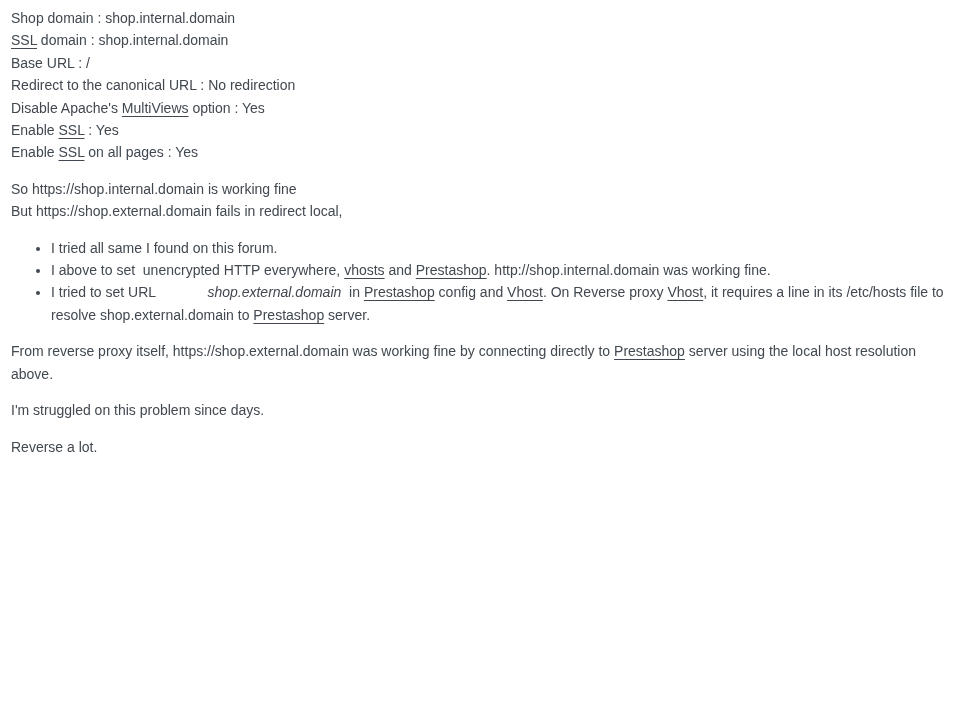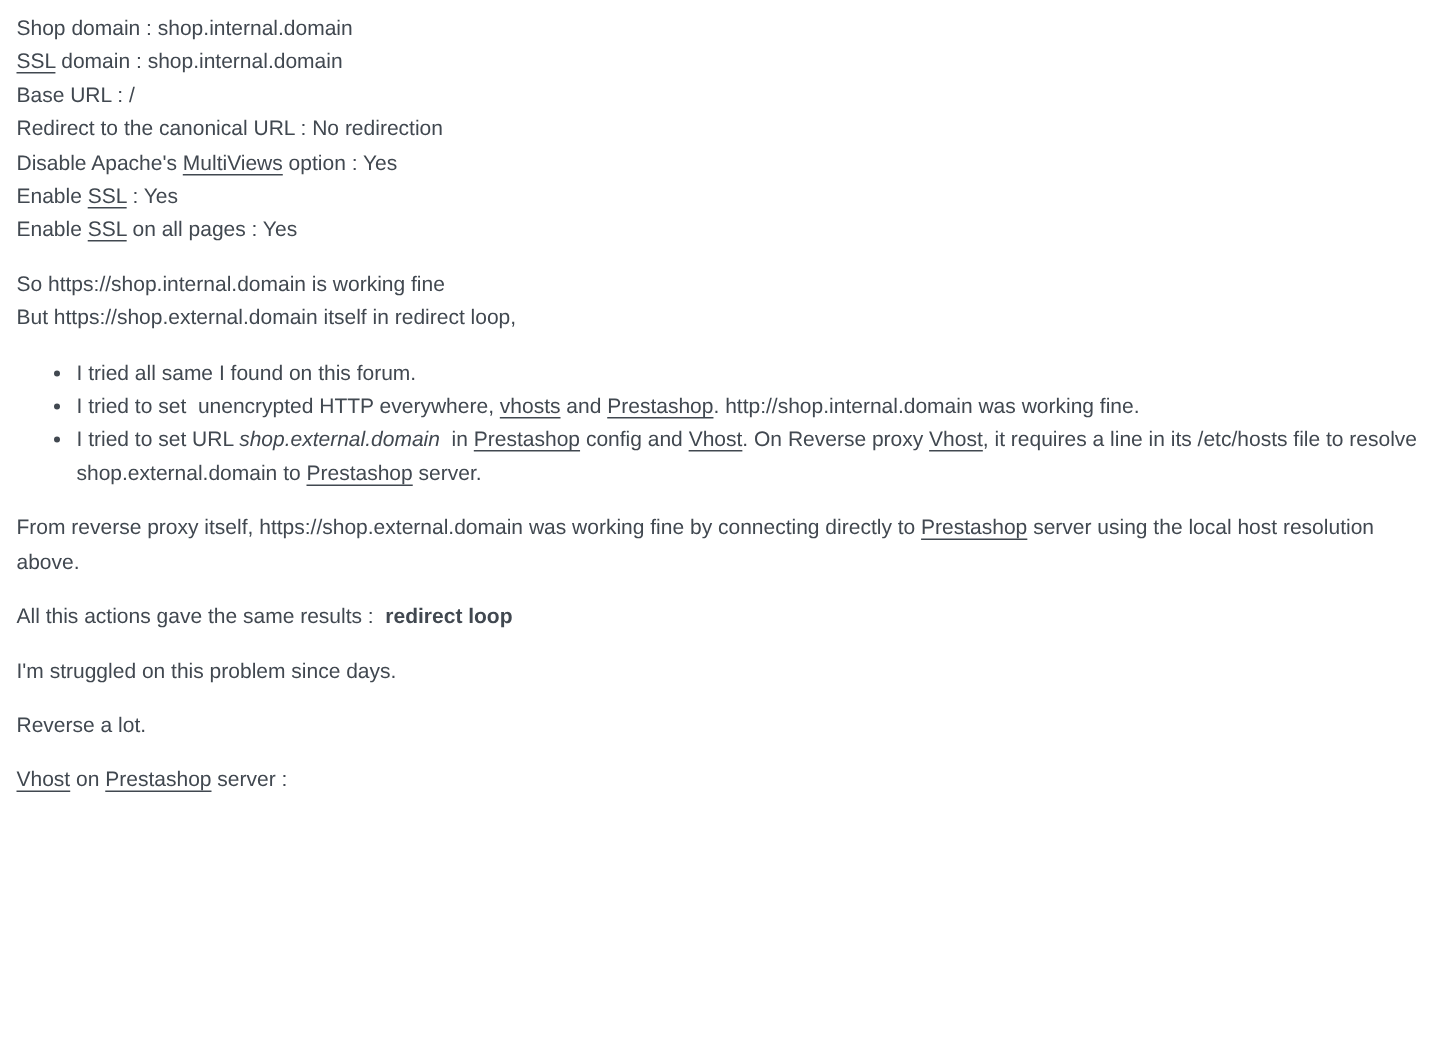--- a/index.html
+++ b/index.html
@@ -22,43 +22,41 @@
   .page ul {
     margin: 0 0 14px 0;
     padding-left: 40px;
   }
   .page li {
     white-space: pre-wrap;
   }
   .page li::marker { color: #414850; }
   .seg { white-space: pre-wrap; }
   .bold { font-weight: 700; }
-  .italic { font-style: italic; }
+  .italic { font-style: italic; margin-left: 48px; }
   .misspell {
     text-decoration-line: underline;
     text-decoration-style: wavy;
     text-decoration-color: #da3b30;
     text-decoration-thickness: 1px;
     text-underline-offset: 3px;
     text-decoration: underline;
   }
   .empty-line { min-height: 22.4px; }
 </style>
 </head>
 <body>
 
 <div class="page">
   <div>
       <p><span class="seg ">Shop domain : shop.internal.domain</span><br><span class="seg misspell">SSL</span><span class="seg "> domain : shop.internal.domain</span><br><span class="seg ">Base URL : /</span><br><span class="seg ">Redirect to the canonical URL : No redirection</span><br><span class="seg ">Disable Apache's </span><span class="seg misspell">MultiViews</span><span class="seg "> option : Yes</span><br><span class="seg ">Enable </span><span class="seg misspell">SSL</span><span class="seg "> : Yes</span><br><span class="seg ">Enable </span><span class="seg misspell">SSL</span><span class="seg "> on all pages : Yes</span></p>
-      <p><span class="seg ">So https://shop.internal.domain is working fine</span><br><span class="seg ">But https://shop.external.domain itself in redirect loop,</span></p>
+      <p><span class="seg ">So https://shop.internal.domain is working fine</span><br><span class="seg ">But https://shop.external.domain fails in redirect local,</span></p>
       <ul>
         <li><span class="seg ">I tried all same I found on this forum.</span></li>
-        <li><span class="seg ">I tried to set  unencrypted HTTP everywhere, </span><span class="seg misspell">vhosts</span><span class="seg "> and </span><span class="seg misspell">Prestashop</span><span class="seg ">. http://shop.internal.domain was working fine.</span></li>
+        <li><span class="seg ">I above to set  unencrypted HTTP everywhere, </span><span class="seg misspell">vhosts</span><span class="seg "> and </span><span class="seg misspell">Prestashop</span><span class="seg ">. http://shop.internal.domain was working fine.</span></li>
         <li><span class="seg ">I tried to set URL </span><span class="seg italic">shop.external.domain</span><span class="seg ">  in </span><span class="seg misspell">Prestashop</span><span class="seg "> config and </span><span class="seg misspell">Vhost</span><span class="seg ">. On Reverse proxy </span><span class="seg misspell">Vhost</span><span class="seg ">, it requires a line in its /etc/hosts file to resolve shop.external.domain to </span><span class="seg misspell">Prestashop</span><span class="seg "> server.</span></li>
       </ul>
       <p><span class="seg ">From reverse proxy itself, https://shop.external.domain was working fine by connecting directly to </span><span class="seg misspell">Prestashop</span><span class="seg "> server using the local host resolution above.</span></p>
-      <p><span class="seg ">All this actions gave the same results :  </span><span class="seg bold">redirect loop</span></p>
       <p><span class="seg ">I'm struggled on this problem since days.</span></p>
       <p><span class="seg ">Reverse a lot.</span></p>
-      <p><span class="seg misspell">Vhost</span><span class="seg "> on </span><span class="seg misspell">Prestashop</span><span class="seg "> server :</span></p>
       <p class="empty-line">&nbsp;</p>
     </div>
 </div>
 
 </body></html>

